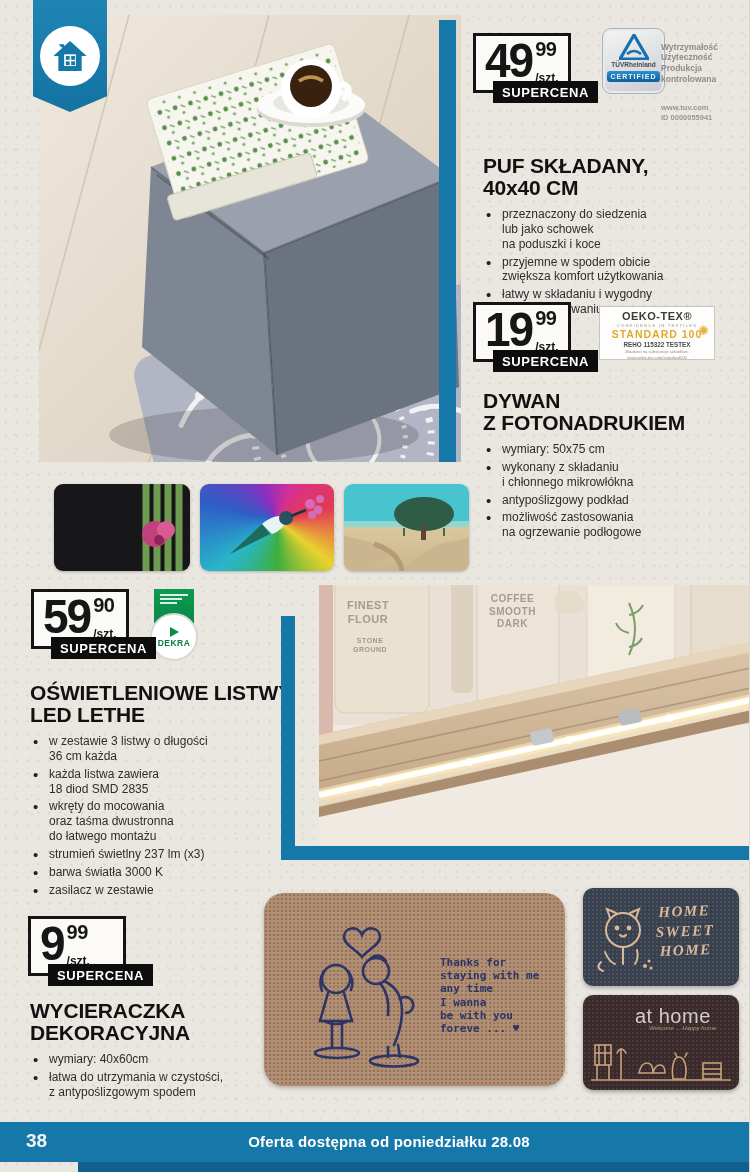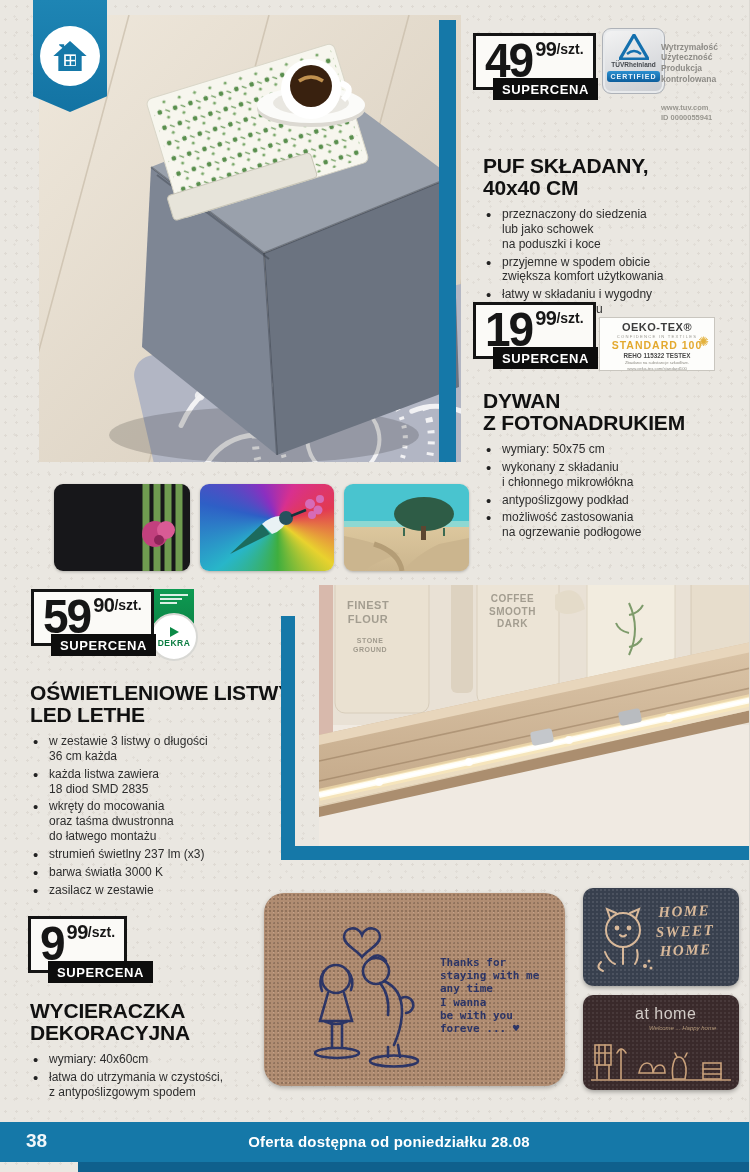--- a/index.html
+++ b/index.html
@@ -36,23 +36,23 @@
 
   .canister-label{position:absolute;color:#a09a8d;font-weight:700;text-align:center;
     white-space:pre-line;line-height:1.25;letter-spacing:.5px;}
 
   
   .pricegrp{z-index:4;}
   .pricebox{display:inline-flex;align-items:flex-start;background:#fbfaf7;border:3px solid #141414;
     padding:3px 9px 5px 9px;min-width:98px;}
   .pint{font-size:46px;line-height:.94;font-weight:900;color:var(--ink);letter-spacing:-2px;
     transform:scaleY(1.06);}
-  .pfrac{display:flex;flex-direction:row;align-items:flex-start;margin-left:3px;}
+  .pfrac{display:flex;flex-direction:column;align-items:flex-start;margin-left:3px;}
   .pcents{font-size:20px;font-weight:900;color:var(--ink);line-height:1;letter-spacing:-.5px;}
-  .punit{font-size:14px;font-weight:700;color:var(--ink);margin-top:2px;}
+  .punit{font-size:12px;font-weight:700;color:var(--ink);margin-top:12px;}
   .sbadge{display:block;width:max-content;background:#0d0d0d;color:#fff;font-size:13px;font-weight:700;
     letter-spacing:.6px;padding:4px 9px 3px 9px;margin-top:-12px;margin-left:20px;position:relative;}
 
   
   .ptitle{font-size:21px;font-weight:800;color:#111;line-height:1.07;white-space:pre-line;
     letter-spacing:-.2px;}
   .bullets{list-style:none;margin-top:7px;}
   .bullets li{position:relative;padding-left:19px;font-size:12px;color:#2d2d2d;line-height:1.24;
     margin-bottom:3px;}
   .bullets li::before{content:"•";position:absolute;left:3px;top:-1px;font-size:15px;color:#222;}
@@ -65,21 +65,21 @@
     padding-top:5px;}
   .tuv-brand{font-size:6.5px;font-weight:700;color:#45494e;margin-top:1px;}
   .tuv-cert{width:53px;text-align:center;background:linear-gradient(180deg,#2b8fd0,#0d5e9c);
     color:#eaf4fb;font-size:7px;font-weight:700;letter-spacing:1px;border-radius:3px;
     padding:2px 0;margin-top:3px;}
   .tuv-text{left:661px;top:31px;width:72px;font-size:8.5px;line-height:1.25;color:#8e8c87;
     white-space:pre-line;font-weight:bold;}
   .tuv-web{margin-top:8px;font-size:7.5px;color:#98968f;white-space:pre-line;line-height:1.3;}
 
   
-  .oeko{left:599px;top:317px;width:116px;height:54px;background:#fdfdfb;border:1px solid #c9c6bf;
+  .oeko{left:599px;top:306px;width:116px;height:54px;background:#fdfdfb;border:1px solid #c9c6bf;
     text-align:center;padding-top:4px;}
   .oeko-brand{font-size:11px;font-weight:800;color:#3c3c3c;letter-spacing:.5px;line-height:1;}
   .oeko-tag{font-size:4.2px;letter-spacing:1.2px;color:#9a9890;margin-top:1px;}
   .oeko-std{font-size:10.5px;font-weight:800;color:#e3a92f;letter-spacing:1px;line-height:1.15;}
   .oeko-code{font-size:6.3px;font-weight:800;color:#4a4a4a;margin-top:1px;}
   .oeko-note{font-size:4.2px;color:#8f8d86;white-space:pre-line;line-height:1.4;margin-top:1px;}
   .oeko-sun{position:absolute;right:5px;top:16px;color:#e3b13c;font-size:13px;}
 
   
   .dekra{left:152px;top:589px;width:44px;height:72px;}
@@ -119,21 +119,21 @@
       #38404e;
     box-shadow:0 2px 4px rgba(0,0,0,.3);}
   .mat-home-text{position:absolute;right:8px;top:14px;width:92px;text-align:center;
     font-family:"Liberation Serif",serif;font-style:italic;font-weight:700;font-size:15px;
     letter-spacing:1.5px;color:#d9b99a;line-height:1.3;white-space:pre-line;transform:rotate(-2deg);}
   .mat-athome{left:583px;top:995px;width:156px;height:95px;border-radius:10px;
     background:
       radial-gradient(rgba(255,255,255,.07) .8px, transparent 1px) 0 0/4px 4px,
       #3a2a2b;
     box-shadow:0 2px 4px rgba(0,0,0,.3);}
-  .athome-title{position:absolute;left:52px;top:10px;font-size:16px;color:#d3cdc8;letter-spacing:.5px;}
+  .athome-title{position:absolute;left:52px;top:10px;font-size:20px;color:#d3cdc8;letter-spacing:.5px;}
   .athome-sub{position:absolute;left:66px;top:30px;font-size:6px;font-style:italic;color:#b59a7a;}
 
   
   .footer{left:0;top:1122px;width:750px;height:40px;background:var(--blue);z-index:7;}
   .footer-page{position:absolute;left:26px;top:8px;font-size:19px;font-weight:800;color:#f2f7fa;}
   .footer-offer{position:absolute;left:0;right:0;top:11px;text-align:center;font-size:15px;
     font-weight:700;color:#ffffff;letter-spacing:.2px;padding-left:28px;}
   .footer-sub{left:78px;top:1162px;width:672px;height:10px;background:var(--blue-dark);}
 </style>
 </head>

